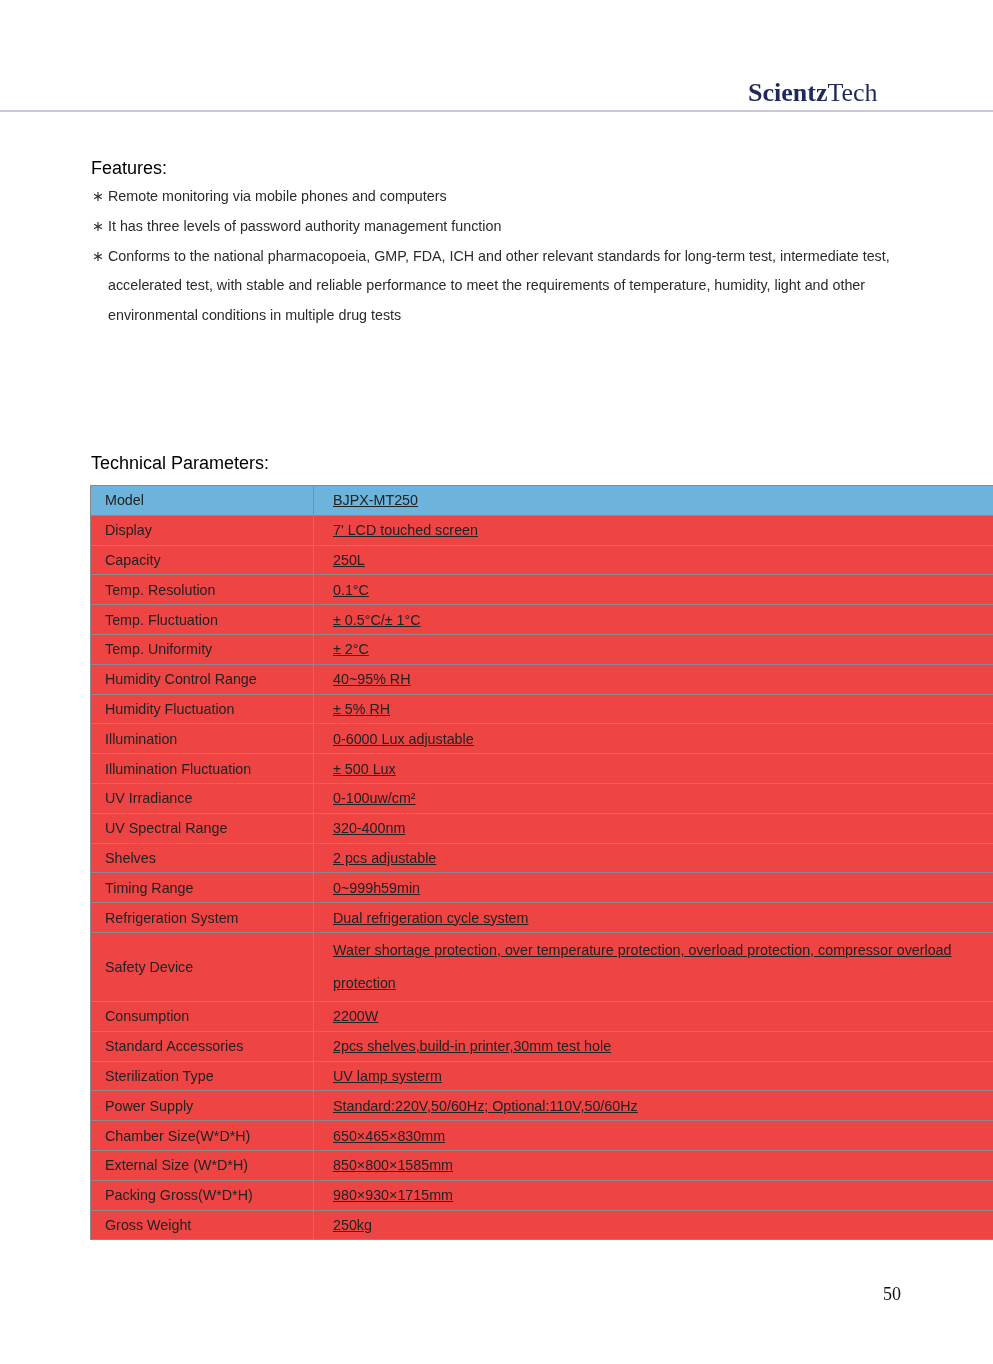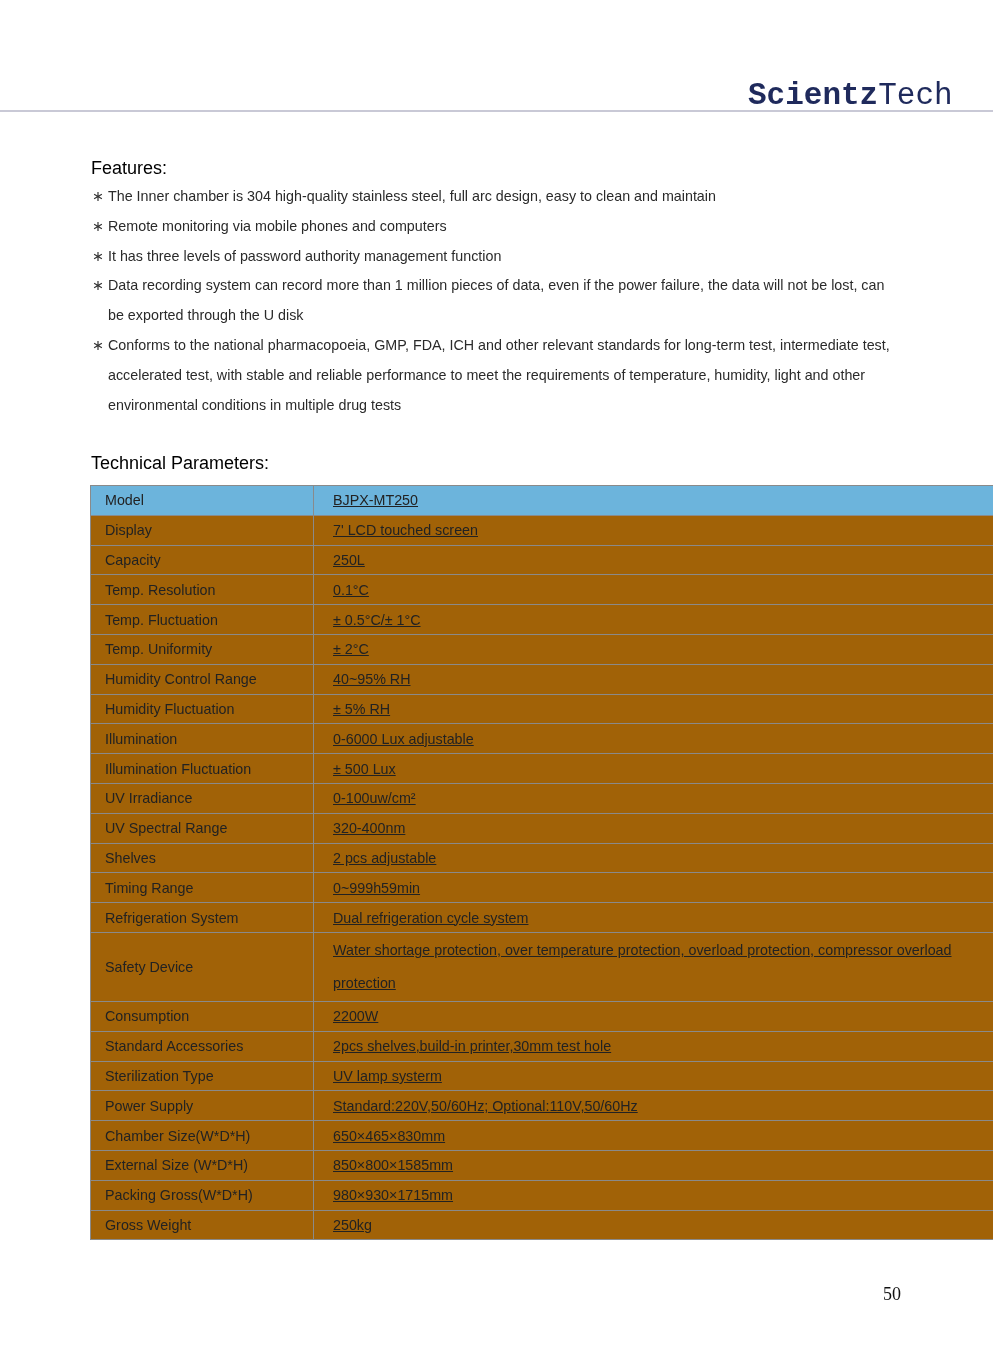--- a/index.html
+++ b/index.html
@@ -1,44 +1,42 @@
 <!DOCTYPE html>
 <html><head>
 <meta charset="utf-8">
 <style>
   html, body { margin:0; padding:0; background:#ffffff; }
   body { width:993px; height:1364px; position:relative; font-family:"Liberation Sans", sans-serif; color:#222; overflow:hidden; }
-  .brand { position:absolute; top:78px; left:748px; font-family:Liberation Mono, monospace; font-size:31px; color:#1f2a5c; letter-spacing:0px; }
+  .brand { position:absolute; top:78px; left:748px; font-family:Liberation Serif, serif; font-size:26px; color:#1f2a5c; letter-spacing:0px; }
   .brand b { font-weight:bold; }
   .brand span.light { font-weight:normal; }
   .rule { position:absolute; top:110px; left:0; width:993px; height:2px; background:#c9c9d6; }
   .h2 { position:absolute; left:91px; font-size:18px; color:#000000; }
   .features { position:absolute; top:182px; left:92px; width:810px; margin:0; padding:0; list-style:none; font-size:14.3px; line-height:29.8px; color:#2a2a2a; }
   .features li { padding-left:16px; text-indent:-16px; }
   .features .star { display:inline-block; width:16px; text-indent:0; color:#333; }
   table.params { position:absolute; top:485px; left:90px; width:926px; border-collapse:collapse; font-size:14.3px; color:#222; }
-  table.params td { border:1px solid #8a8a8a; padding:0 14px; height:28.8px; background:#a16207; vertical-align:middle; }
+  table.params td { border:1px solid #8a8a8a; padding:0 14px; height:28.8px; background:#ef4444; vertical-align:middle; }
   table.params td.k { width:194px; }
   table.params td.v { padding-left:19px;text-decoration:underline; }
   table.params tr.head td { background:#6cb4dc; }
   table.params td.multi { line-height:33px; padding-top:1px; padding-bottom:1px; }
   .pageno { position:absolute; top:1284px; left:883px; font-family:"Liberation Serif", serif; font-size:18px; color:#111; }
 </style>
 </head>
 <body>
 
 <div class="brand"><b>Scientz</b><span class="light">Tech</span></div>
 <div class="rule"></div>
 
 <div class="h2" style="top:158px;">Features:</div>
 <ul class="features">
-  <li><span class="star">∗</span><span>The Inner chamber is 304 high-quality stainless steel, full arc design, easy to clean and maintain</span></li>
   <li><span class="star">∗</span><span>Remote monitoring via mobile phones and computers</span></li>
   <li><span class="star">∗</span><span>It has three levels of password authority management function</span></li>
-  <li><span class="star">∗</span><span>Data recording system can record more than 1 million pieces of data, even if the power failure, the data will not be lost, can be exported through the U disk</span></li>
   <li><span class="star">∗</span><span>Conforms to the national pharmacopoeia, GMP, FDA, ICH and other relevant standards for long-term test, intermediate test, accelerated test, with stable and reliable performance to meet the requirements of temperature, humidity, light and other environmental conditions in multiple drug tests</span></li>
 </ul>
 
 <div class="h2" style="top:453px;">Technical Parameters:</div>
 
 <table class="params">
   <tbody id="param-body">
     <tr class="head">
       <td class="k">Model</td>
       <td class="v">BJPX-MT250</td>

